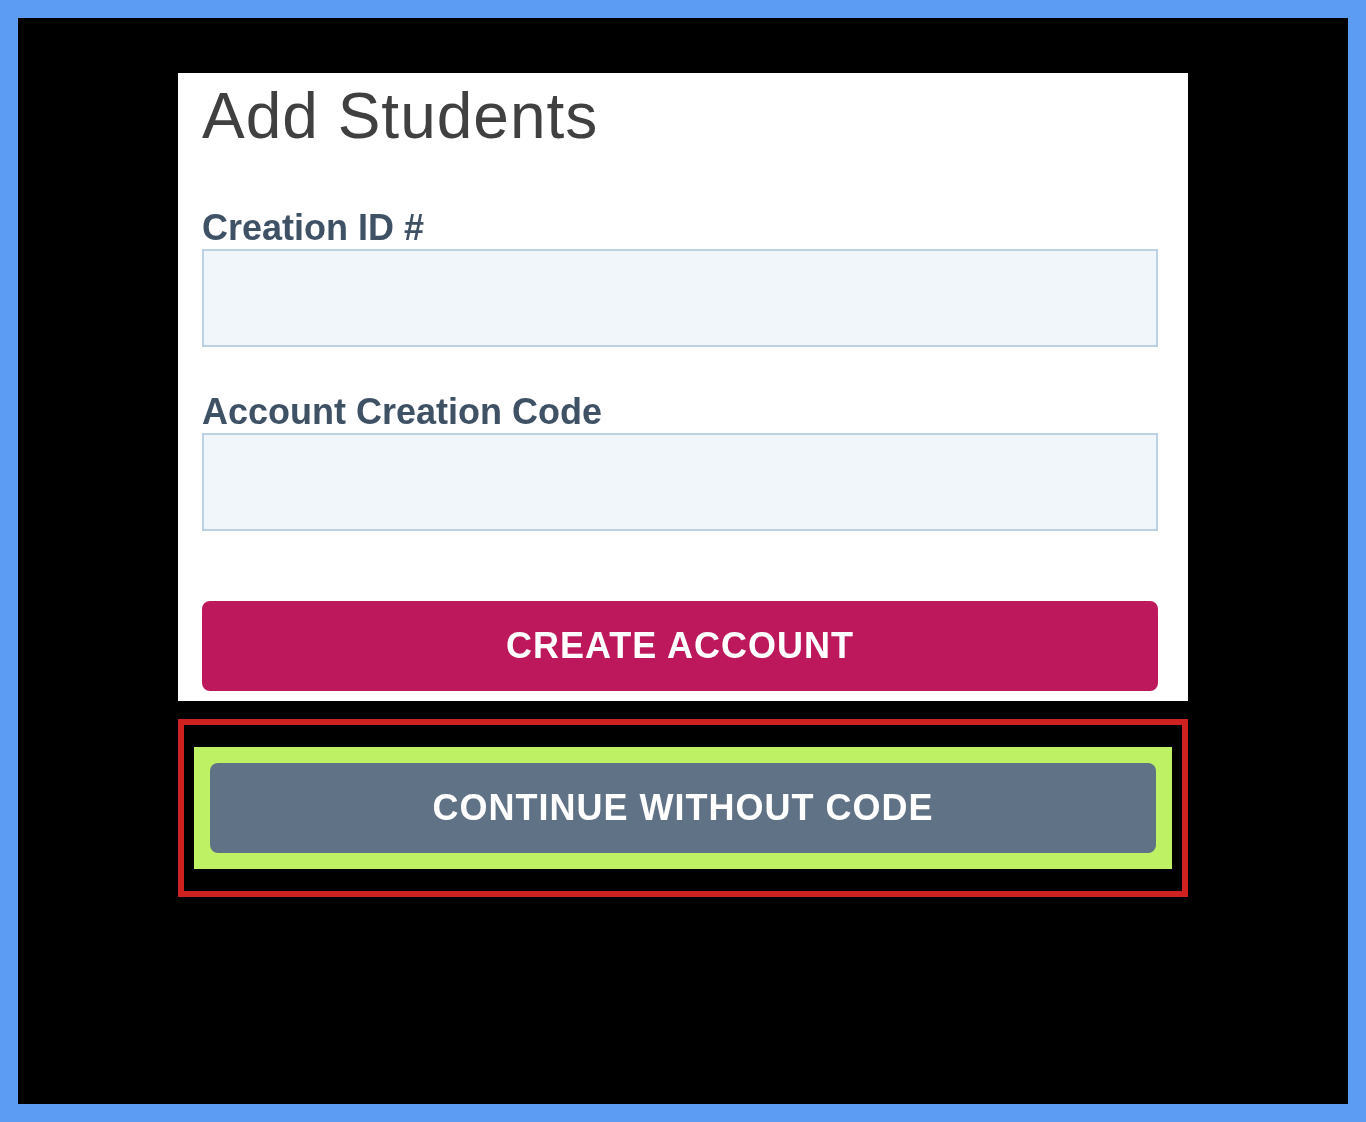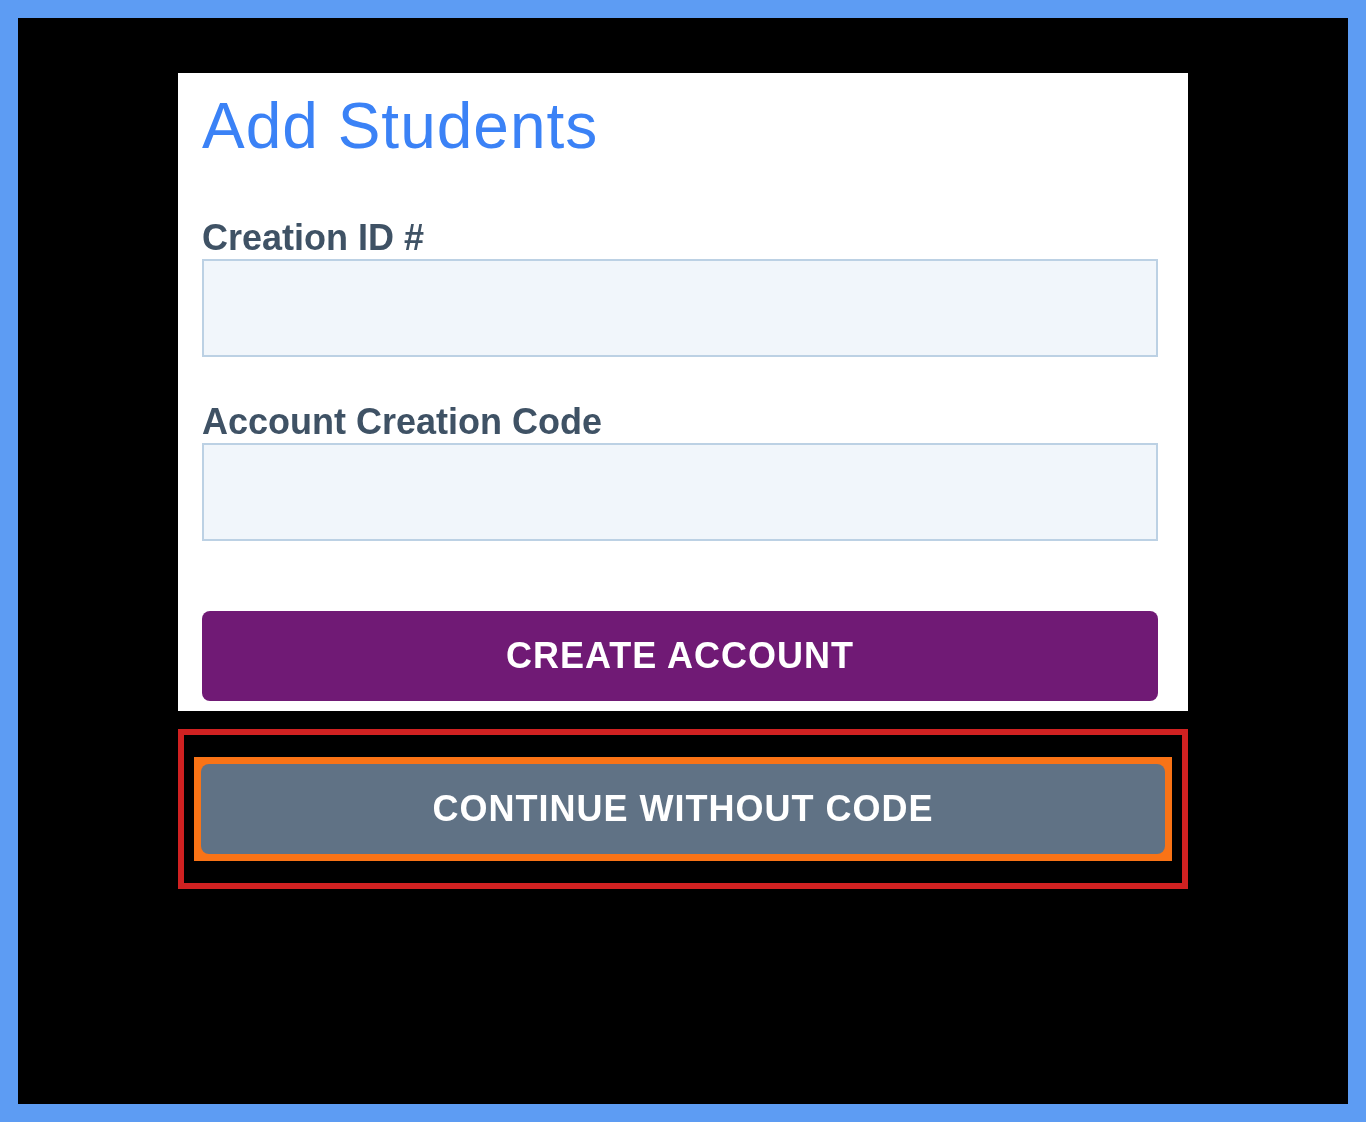--- a/index.html
+++ b/index.html
@@ -19,25 +19,25 @@
       height: 100%;
       background: #000;
       padding: 55px 160px 50px;
     }
     .card {
       background: #fff;
       width: 100%;
       padding: 0 30px 10px 24px;
     }
     .page-title {
-      color: #3b82f6;
+      color: #404040;
       font-size: 64px;
       font-weight: 400;
       line-height: 1.1;
-      padding-top: 18px;
+      padding-top: 8px;
       margin-bottom: 56px;
       letter-spacing: 1px;
     }
     .field-label {
       color: #3f5265;
       font-size: 36px;
       font-weight: 700;
       margin-bottom: 14px;
     }
     .text-input {
@@ -56,35 +56,35 @@
       border: none;
       border-radius: 8px;
       font-size: 36px;
       font-weight: 700;
       letter-spacing: 1px;
       cursor: pointer;
       color: #fff;
       display: block;
     }
     .btn-primary {
-      background: #701a75;
+      background: #be185d;
       margin-bottom: 0;
     }
     .btn-secondary {
       background: #607285;
     }
     .highlight-wrap {
       border: 6px solid #d02121;
       padding: 22px 10px 22px 10px;
       margin-top: 18px;
       background: #000;
     }
     .highlight-inner {
-      background: #f97316;
-      padding: 7px;
+      background: #bef264;
+      padding: 16px;
     }
     .bottom-section {
       margin-top: 26px;
     }
   </style>
 </head>
 <body>
 
 <div class="outer-black">
   <div class="card">

